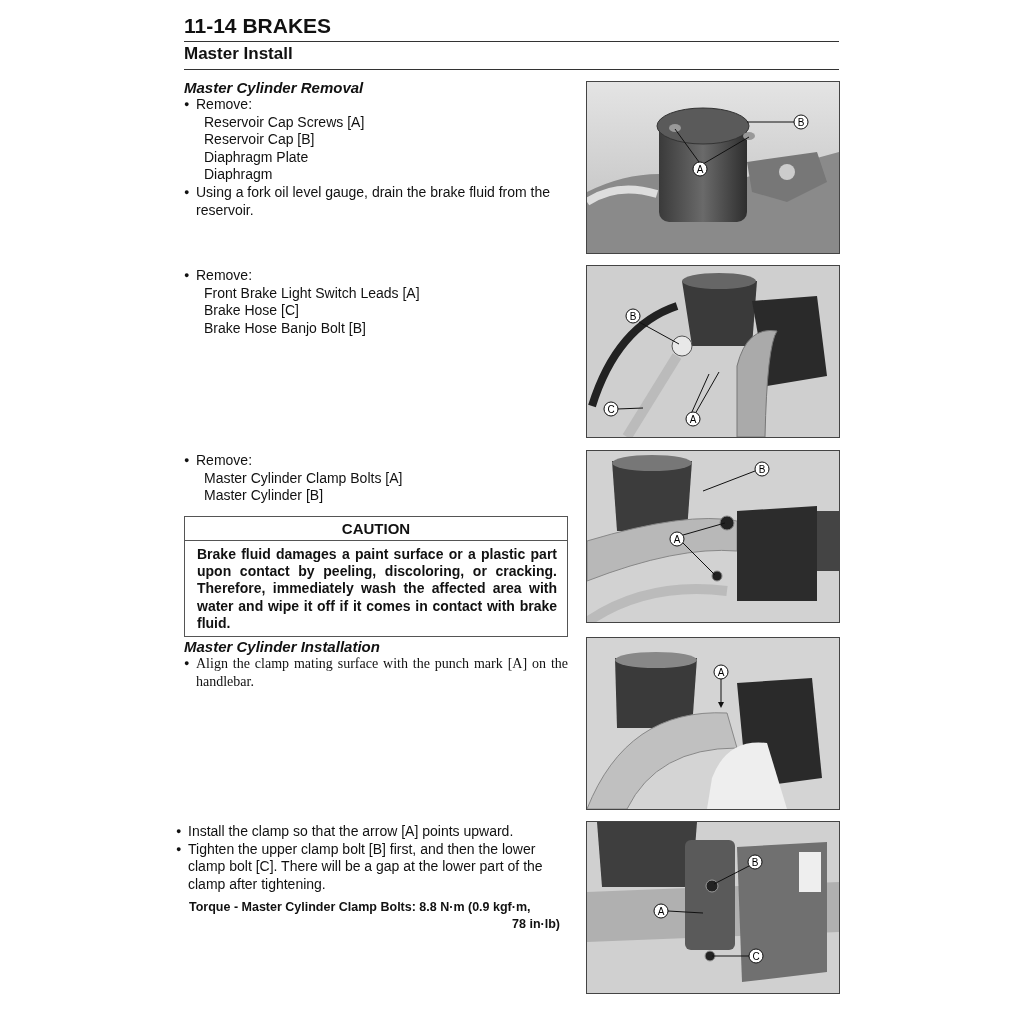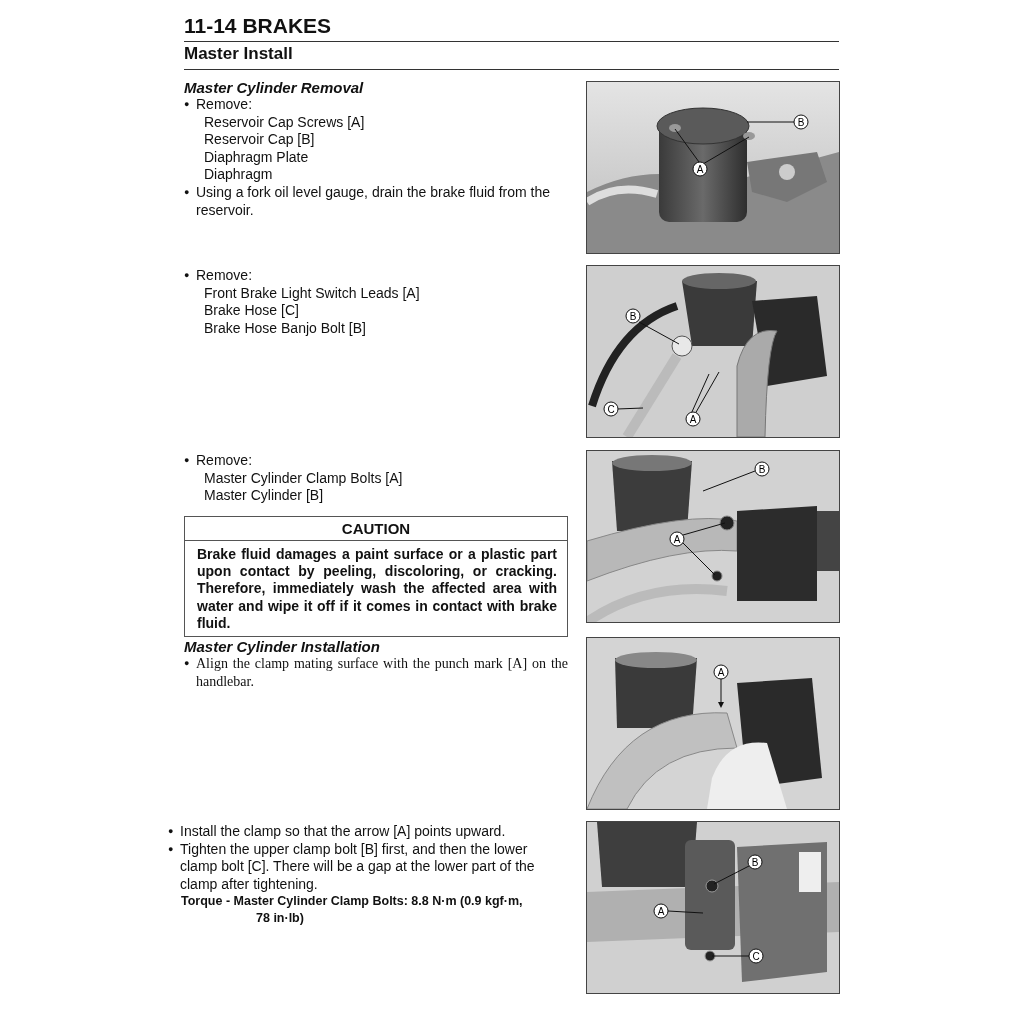--- a/index.html
+++ b/index.html
@@ -59,26 +59,26 @@
 <div class="abs caution">
   <div class="caution-head">CAUTION</div>
   <div class="caution-body">Brake fluid damages a paint surface or a plastic part upon contact by peeling, discoloring, or cracking. Therefore, immediately wash the affected area with water and wipe it off if it comes in contact with brake fluid.</div>
 </div>
 
 <div class="abs" style="left:184px; top:638px; width:384px;">
   <div class="sub">Master Cylinder Installation</div>
   <div class="txt bullet" style="text-align:justify;font-family:Liberation Serif, serif;">Align the clamp mating surface with the punch mark [A] on the handlebar.</div>
 </div>
 
-<div class="abs" style="left:168px; top:823px; width:384px;">
+<div class="abs" style="left:176px; top:823px; width:384px;">
   <div class="txt bullet">Install the clamp so that the arrow [A] points upward.</div>
   <div class="txt bullet">Tighten the upper clamp bolt [B] first, and then the lower clamp bolt [C]. There will be a gap at the lower part of the clamp after tightening.</div>
-  <div class="torque" style="padding-left:13px;">
+  <div class="torque" style="margin-top:6px; padding-left:13px;">
     <div>Torque - Master Cylinder Clamp Bolts: 8.8 N·m (0.9 kgf·m,</div>
-    <div style="padding-left:75px;">78 in·lb)</div>
+    <div style="padding-left:75px;text-align:right;">78 in·lb)</div>
   </div>
 </div>
 
 <div class="abs photo" style="top:81px;">
   <svg viewBox="0 0 252 171">
     <defs>
       <linearGradient id="g1" x1="0" y1="0" x2="0" y2="1">
           <stop offset="0" stop-color="#e4e4e4"></stop>
           <stop offset="1" stop-color="#bcbcbc"></stop>
         </linearGradient>

